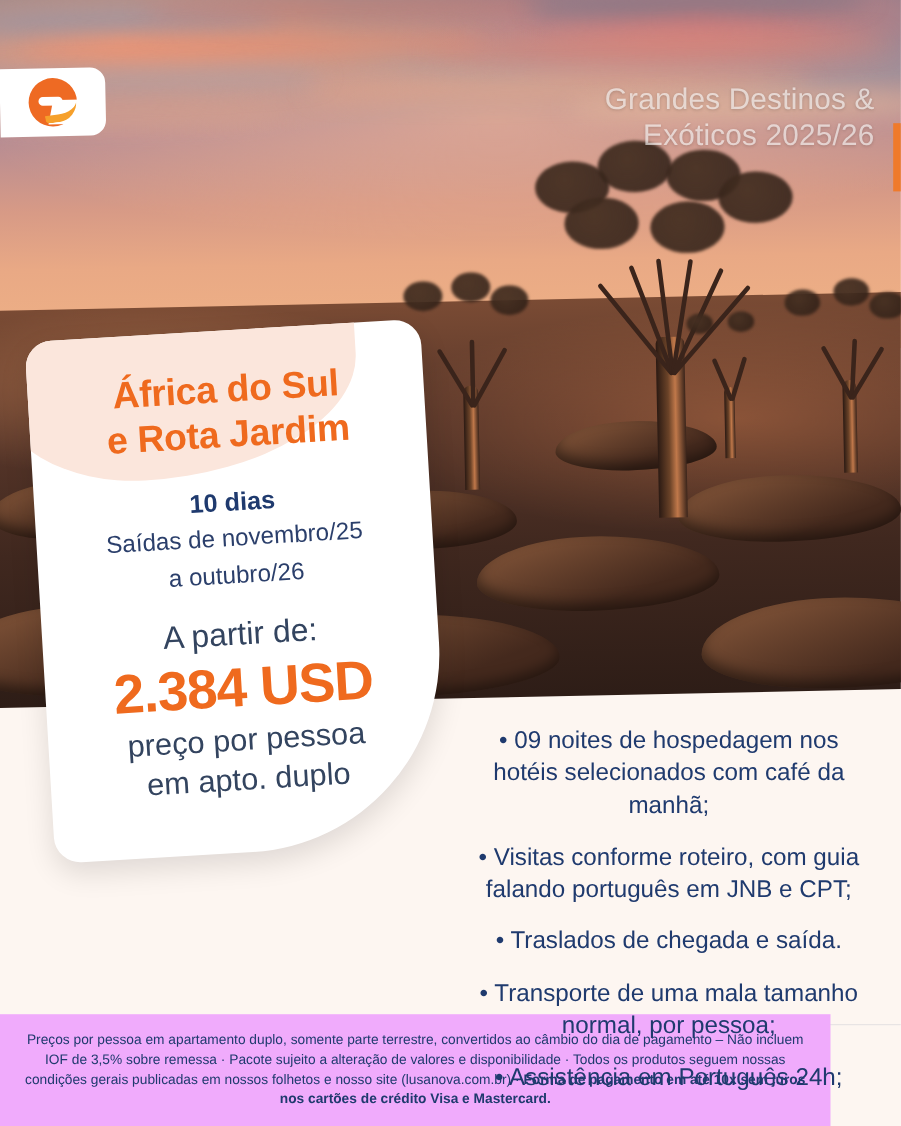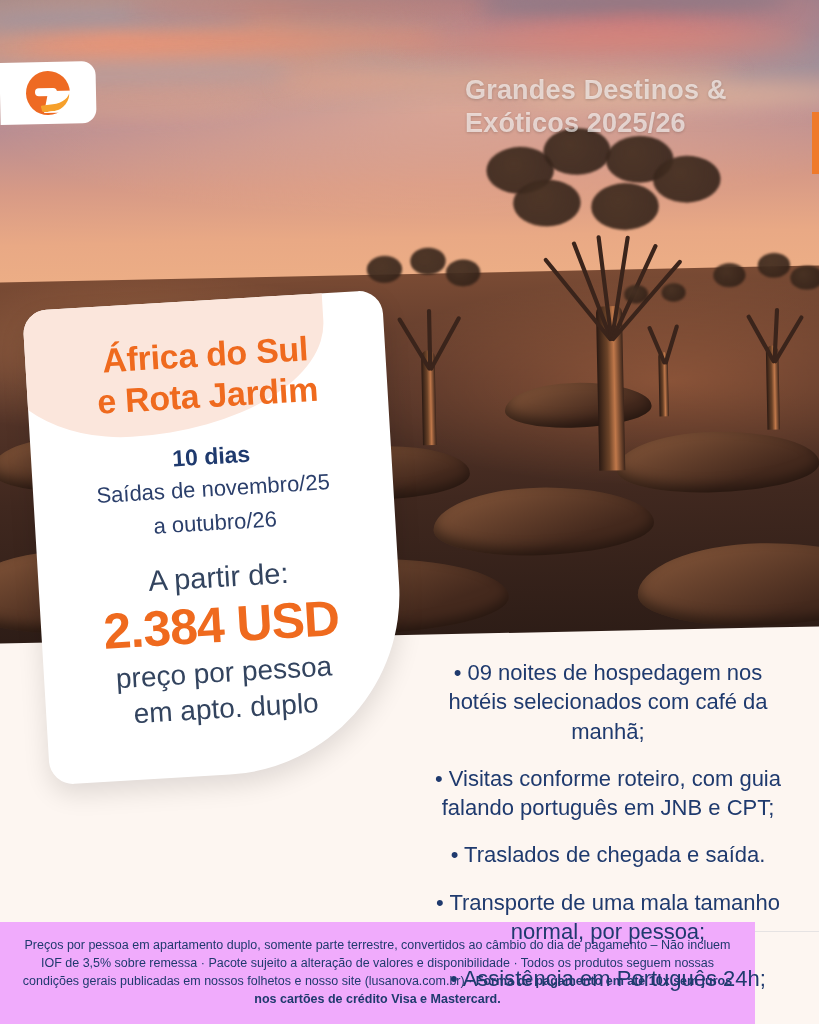--- a/index.html
+++ b/index.html
@@ -181,24 +181,25 @@
     background: #ef7a2b;
     z-index: 6;
   }
 
   
   .photo-title {
     position: absolute;
     right: 24px;
     top: 74px;
     width: 330px;
+    text-align: right;
     color: rgba(255,255,255,.62);
     font-size: 27px;
     line-height: 1.22;
-    font-weight: 700;
+    font-weight: 400;
     letter-spacing: .2px;
     z-index: 7;
     text-shadow: 0 1px 3px rgba(0,0,0,.18);
   }
 
   
   .card {
     position: absolute;
     left: 36px;
     top: 300px;

